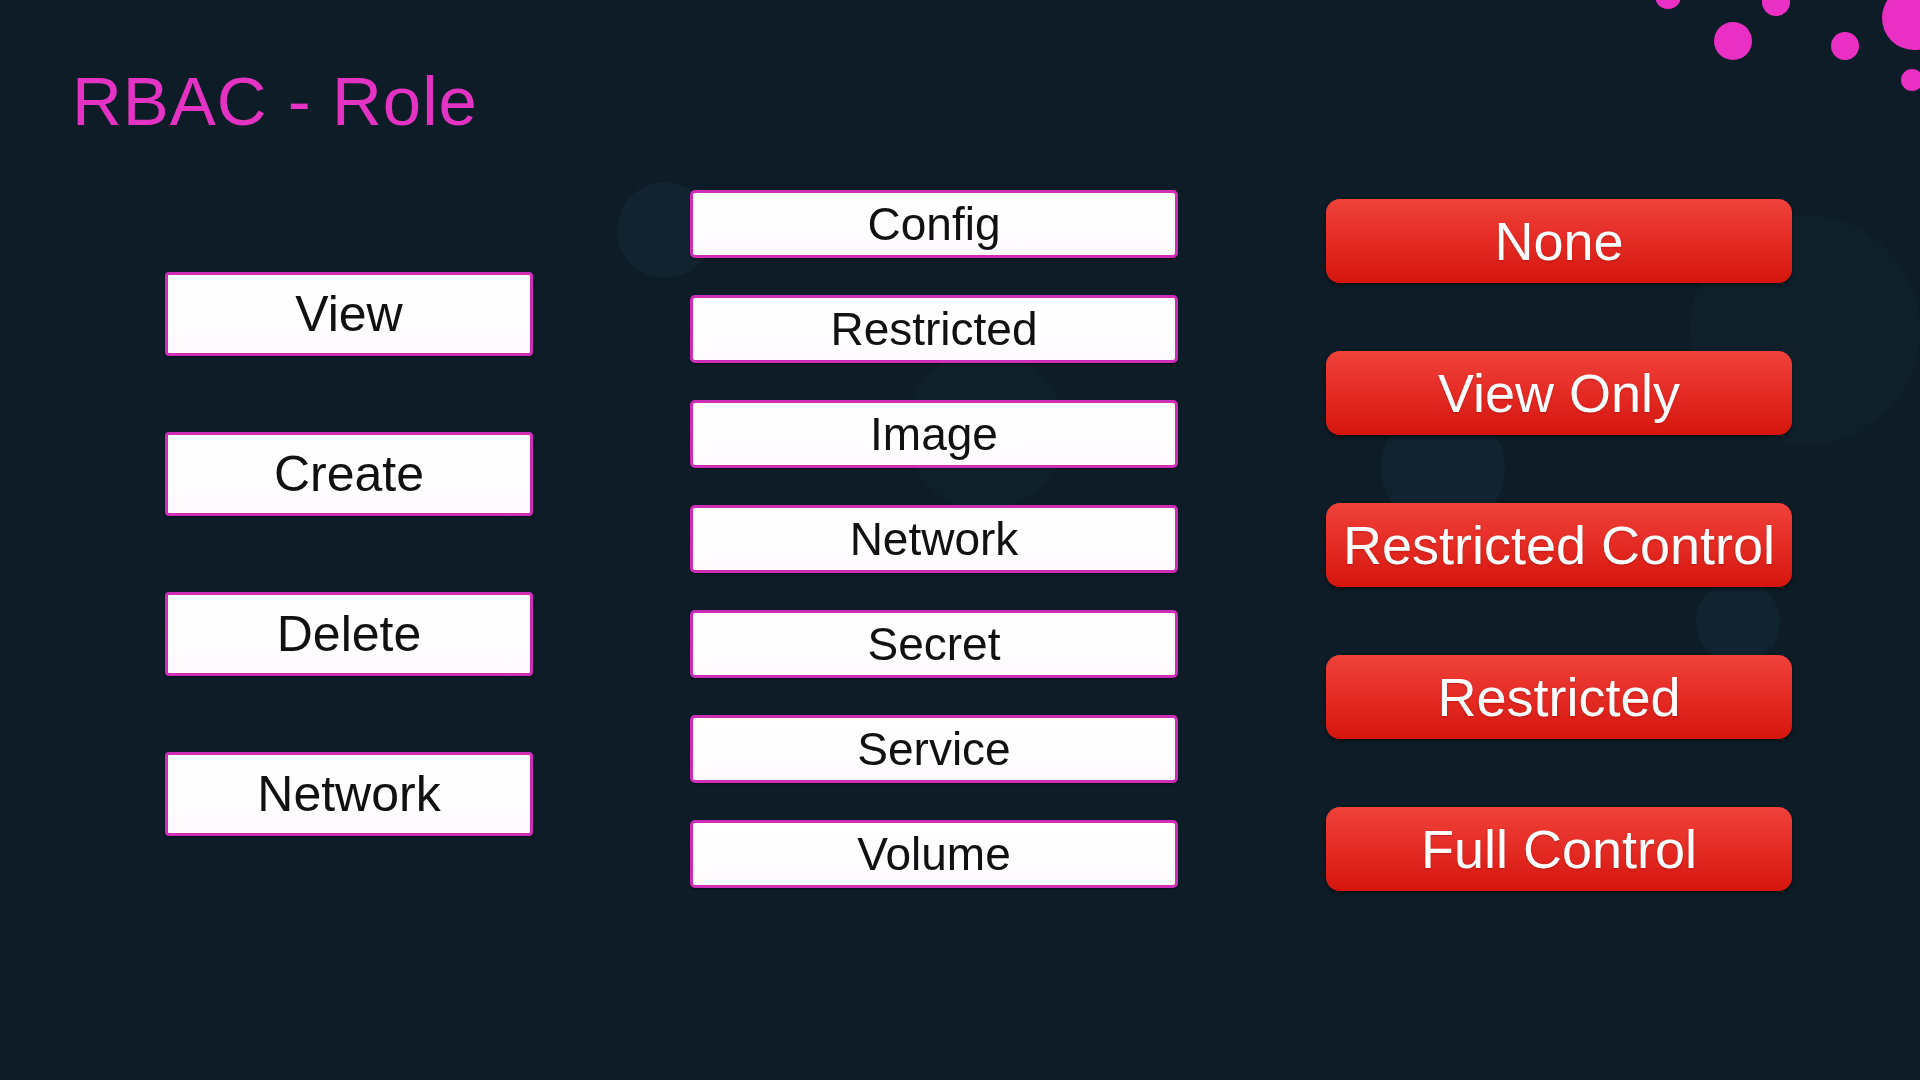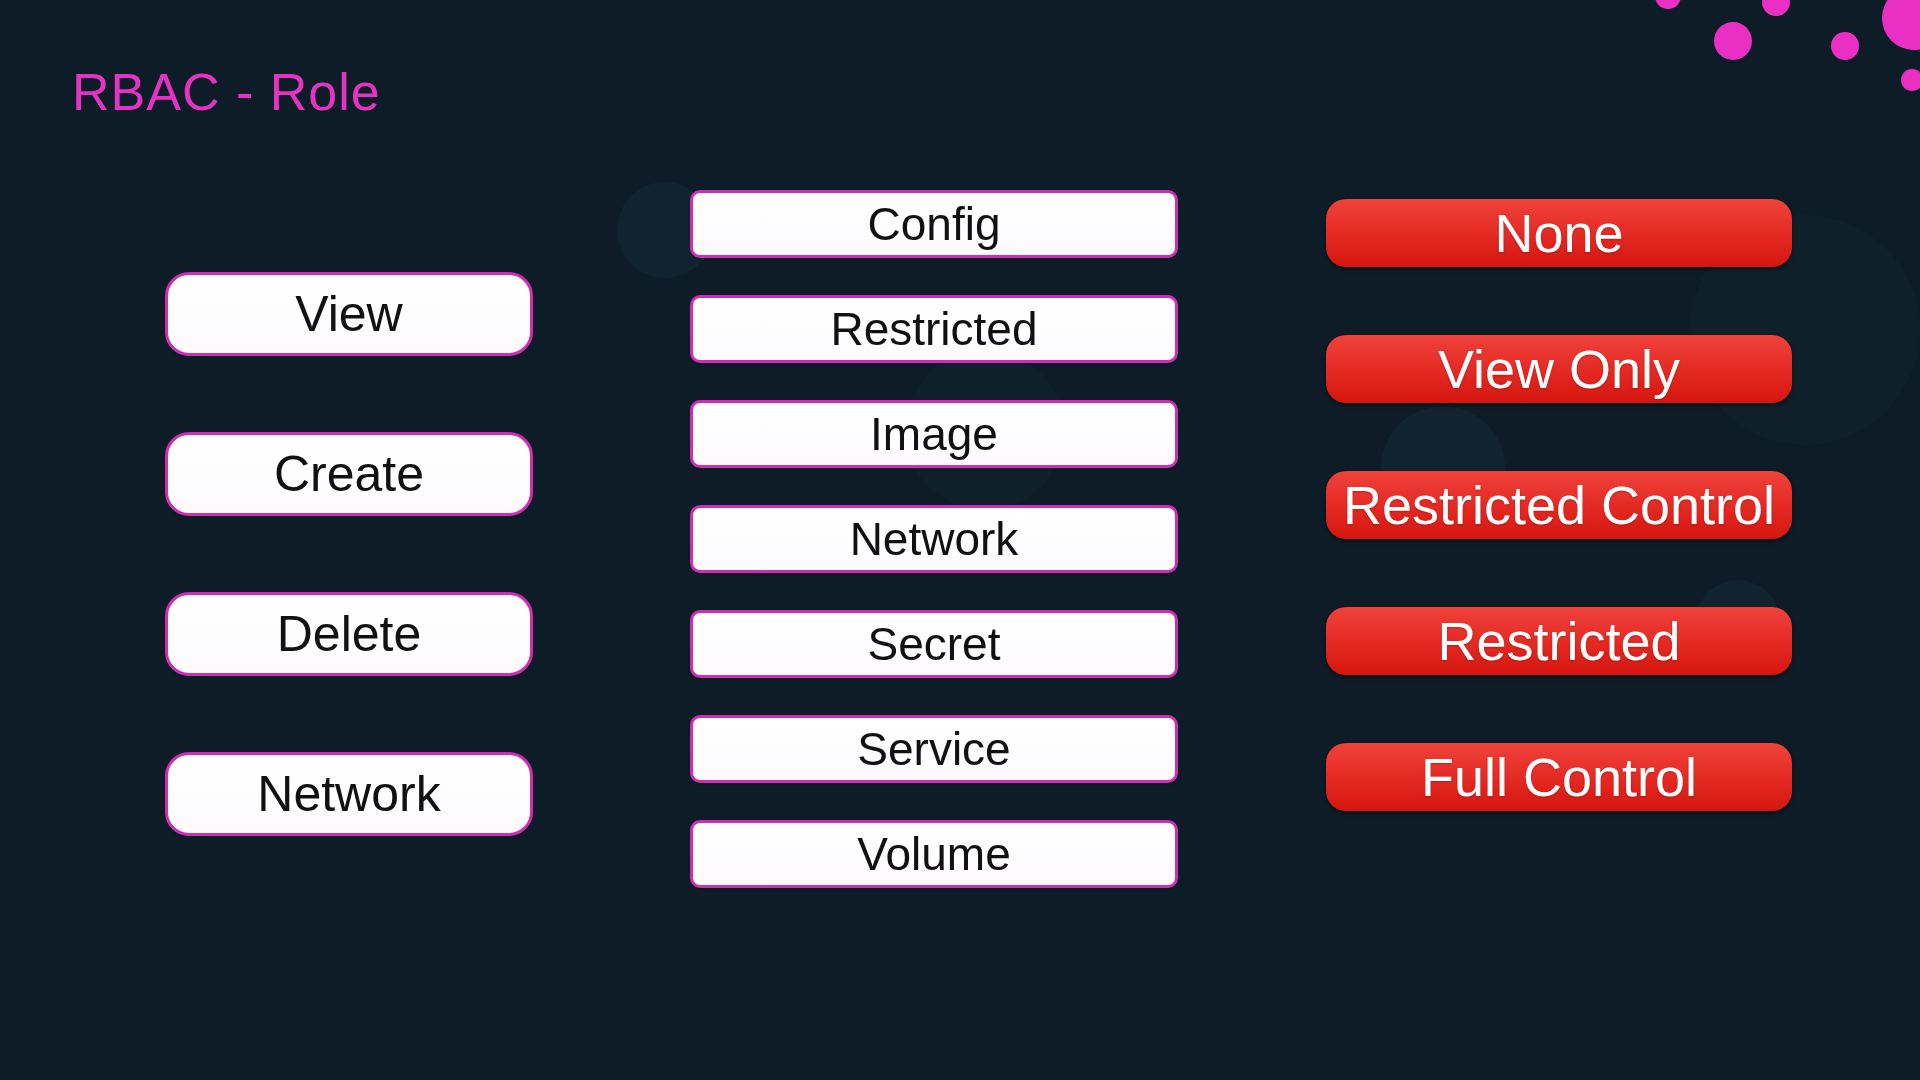--- a/index.html
+++ b/index.html
@@ -28,21 +28,21 @@
   .magenta-dot {
     position: absolute;
     border-radius: 50%;
     background: var(--dot-magenta, #ea2fc4);
   }
   .slide-title {
     position: absolute;
     left: 72px;
     top: 62px;
     margin: 0;
-    font-size: 52px;
+    font-size: 69px;
     font-weight: 400;
     letter-spacing: 1px;
     color: var(--accent-magenta, #e433c3);
   }
   .col {
     position: absolute;
     display: flex;
     flex-direction: column;
   }
   .col-operations { left: 165px; top: 272px; width: 368px; gap: 76px; }
@@ -51,31 +51,31 @@
   .box {
     display: flex;
     align-items: center;
     justify-content: center;
     box-sizing: border-box;
     color: #111;
   }
   .white-box {
     background: linear-gradient(180deg, #ffffff 0%, #fdfbfe 100%);
     border: 3px solid var(--box-border, #ce2db8);
-    border-radius: 24px;
+    border-radius: 4px;
     box-shadow: 0 1px 2px rgba(0,0,0,0.45);
   }
   .col-operations .box { height: 84px; font-size: 50px; }
-  .col-resources  .box { height: 68px; font-size: 46px; border-radius: 10px; }
+  .col-resources  .box { height: 68px; font-size: 46px; border-radius: 5px; }
   .red-box {
-    height: 68px;
+    height: 84px;
     font-size: 54px;
     color: #fdfdfd;
     background: linear-gradient(180deg, var(--red-top, #ee423b) 0%, #e8322b 35%, var(--red-bottom, #d5150e) 100%);
-    border-radius: 20px;
+    border-radius: 14px;
     box-shadow: 0 2px 4px rgba(0,0,0,0.5);
     text-shadow: 0 1px 2px rgba(120,0,0,0.35);
   }
   .caption {
     position: absolute;
     left: 0;
     top: 938px;
     width: 1920px;
     text-align: center;
     font-size: 62px;

